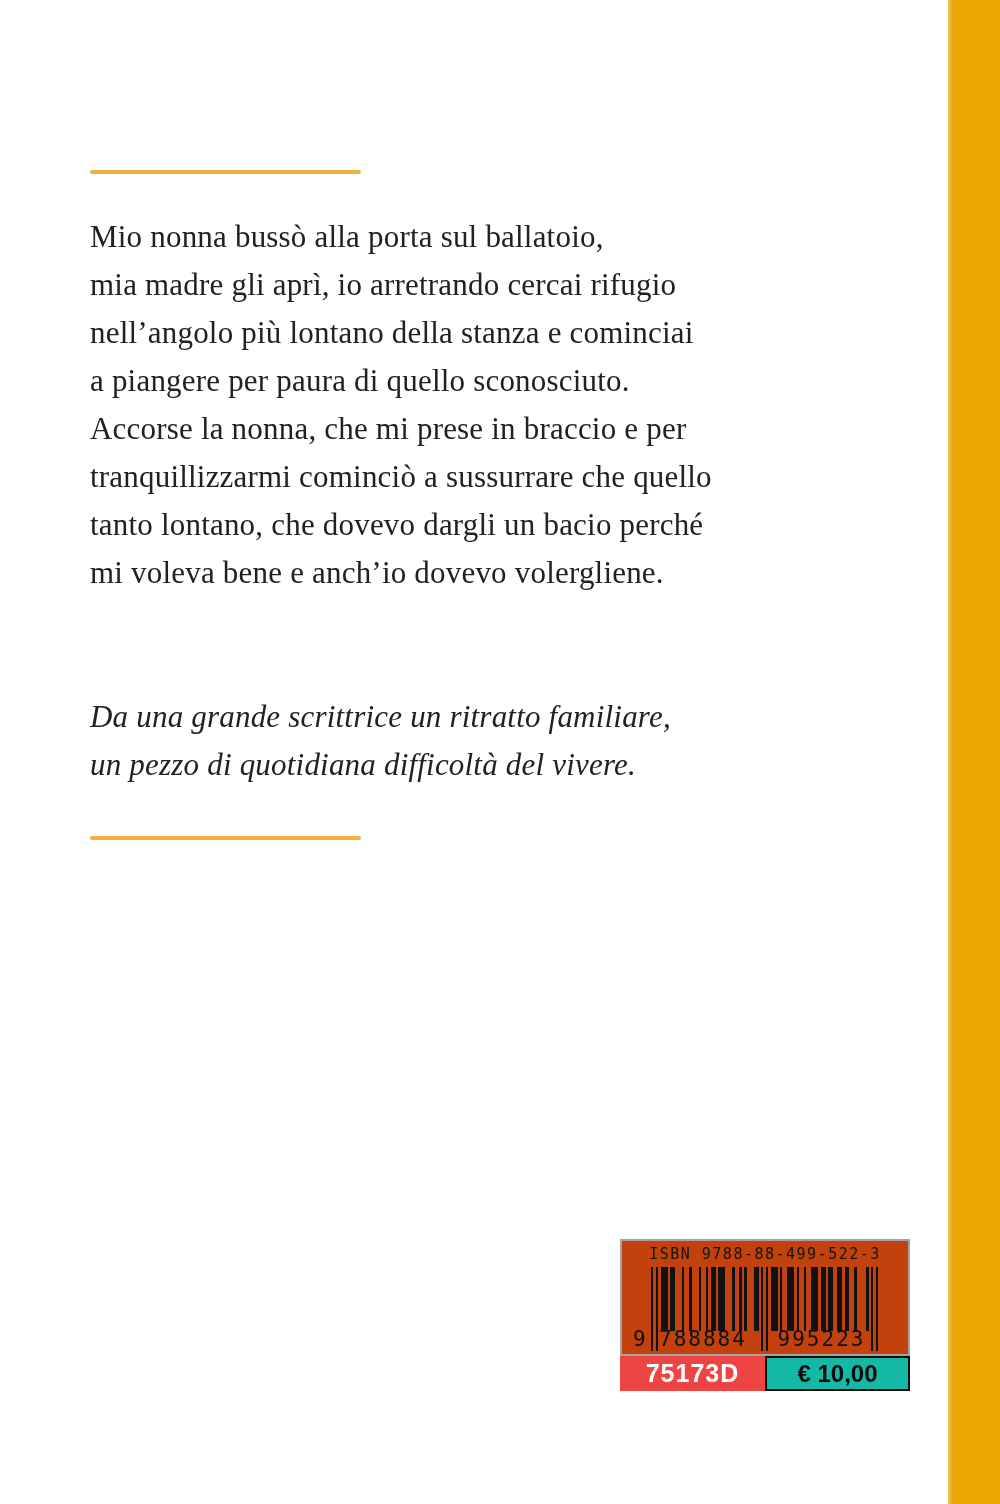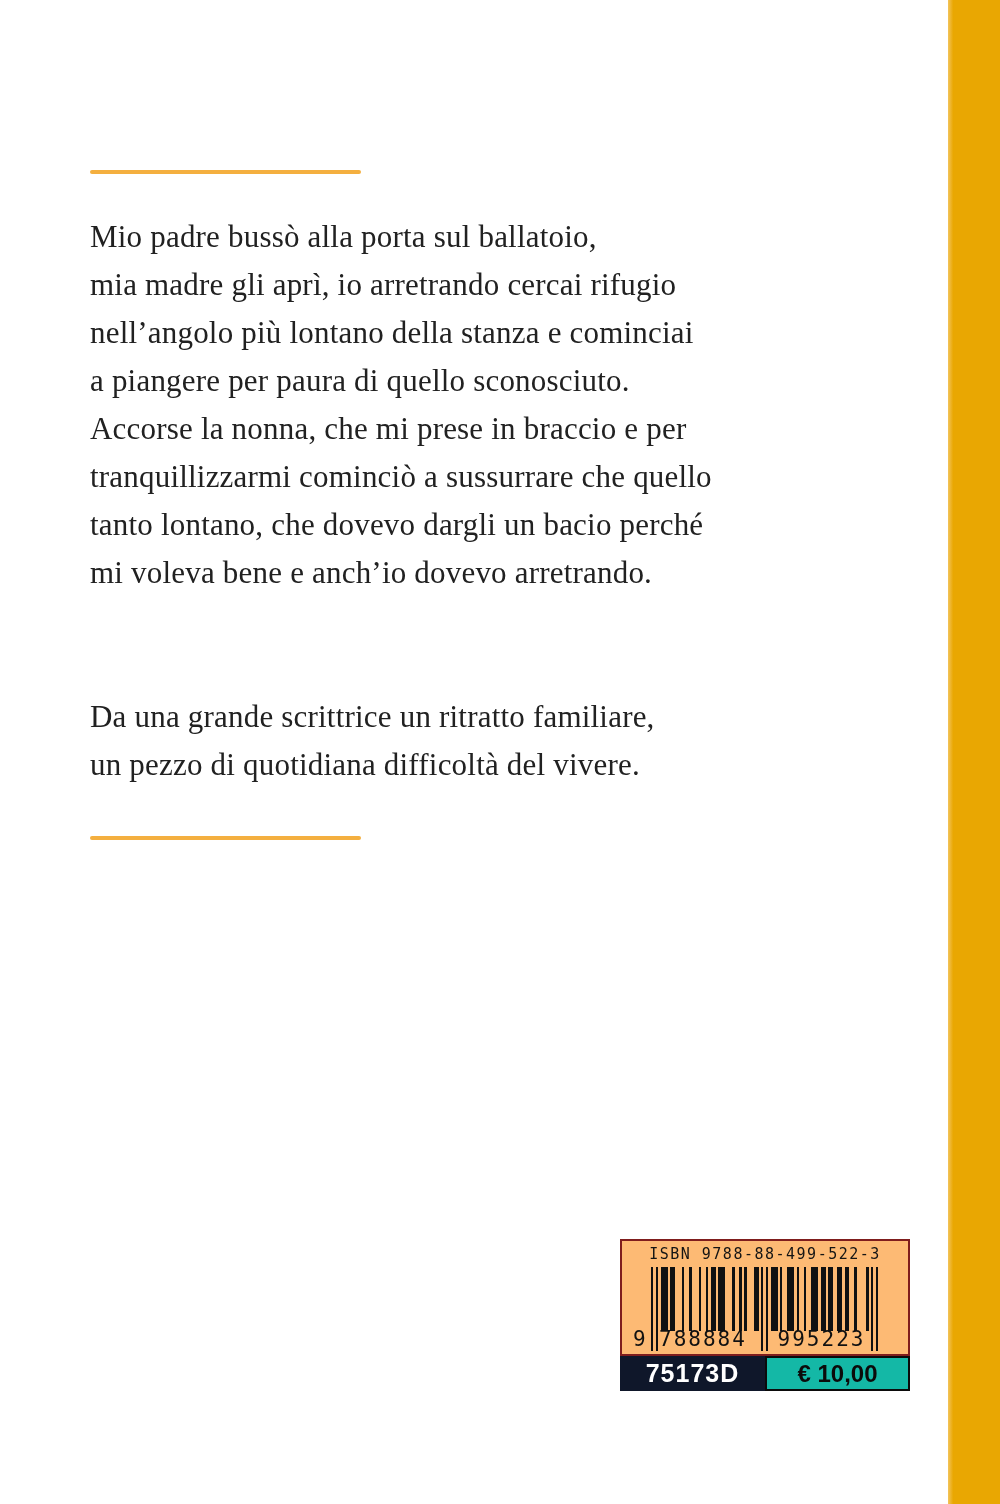--- a/index.html
+++ b/index.html
@@ -27,31 +27,31 @@
   .rule-bottom { top: 836px; }
 
   .blurb {
     position: absolute; left: 90px; top: 213px; width: 790px;
     font-size: 31px; line-height: 48px; color: #212121;
     letter-spacing: 0.2px;
   }
   .tagline {
     position: absolute; left: 90px; top: 693px; width: 790px;
     font-size: 31px; line-height: 48px; color: #212121;
-    letter-spacing: 0.2px;
+    font-style: italic; letter-spacing: 0.2px;
   }
 
   
   .barcode-panel {
     position: absolute; left: 620px; top: 1239px; width: 290px;
   }
   .barcode-box {
     width: 290px; height: 117px;
-    background: #fdba74;
-    border: 2px solid #7f1d1d;
+    background: #c2410c;
+    border: 2px solid #a3a3a3;
     padding-top: 4px;
     position: relative;
   }
   .isbn {
     text-align: center;
     font-family: "DejaVu Sans Mono", monospace;
     font-size: 15px; letter-spacing: 1.5px;
     color: #141414; white-space: nowrap;
   }
   .bars-area {
@@ -68,21 +68,21 @@
     font-family: "DejaVu Sans Mono", monospace;
     font-size: 21px; color: #111111;
   }
   .digits .d9 { position: absolute; left: -18px; top: 0; }
   .digits .g1 { position: absolute; left: 8px;  width: 99px; text-align: left; letter-spacing: 2px; }
   .digits .g2 { position: absolute; left: 121px; width: 99px; text-align: center; letter-spacing: 2px; }
 
   .code-row { display: flex; width: 290px; height: 35px; }
   .code-badge {
     width: 145px; height: 35px;
-    background: #0f172a; color: #ffffff;
+    background: #ef4444; color: #ffffff;
     font-family: "Liberation Sans", sans-serif;
     font-weight: bold; font-size: 25px; letter-spacing: 1px;
     display: flex; align-items: center; justify-content: center;
   }
   .price-tag {
     width: 145px; height: 35px;
     background: #14b8a6; color: #0b0b0b;
     border: 2px solid #0b0b0b;
     font-family: "Liberation Sans", sans-serif;
     font-weight: bold; font-size: 24px;
@@ -90,28 +90,28 @@
   }
 </style>
 </head>
 <body>
 
 <div class="accent-stripe"></div>
 
 <div class="rule rule-top"></div>
 
 <div class="blurb">
-  <div>Mio padre bussò alla porta sul ballatoio,</div>
+  <div>Mio nonna bussò alla porta sul ballatoio,</div>
   <div>mia madre gli aprì, io arretrando cercai rifugio</div>
   <div>nell’angolo più lontano della stanza e cominciai</div>
   <div>a piangere per paura di quello sconosciuto.</div>
   <div>Accorse la nonna, che mi prese in braccio e per</div>
   <div>tranquillizzarmi cominciò a sussurrare che quello</div>
   <div>tanto lontano, che dovevo dargli un bacio perché</div>
-  <div>mi voleva bene e anch’io dovevo arretrando.</div>
+  <div>mi voleva bene e anch’io dovevo volergliene.</div>
 </div>
 
 <div class="tagline">
   <div>Da una grande scrittrice un ritratto familiare,</div>
   <div>un pezzo di quotidiana difficoltà del vivere.</div>
 </div>
 
 <div class="rule rule-bottom"></div>
 
 <div class="barcode-panel">

